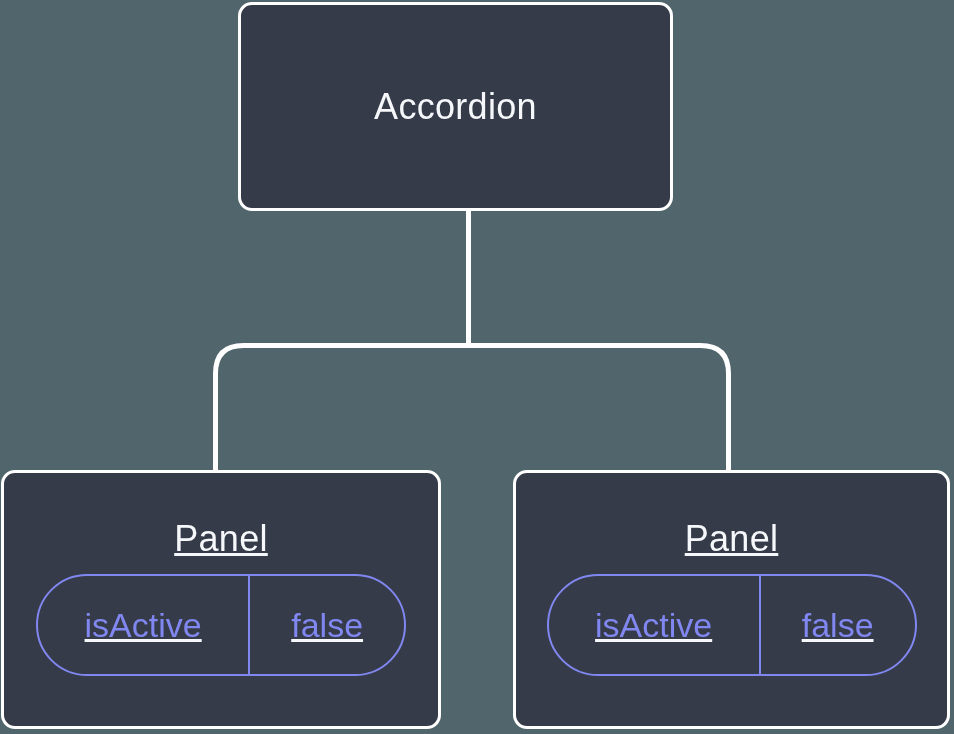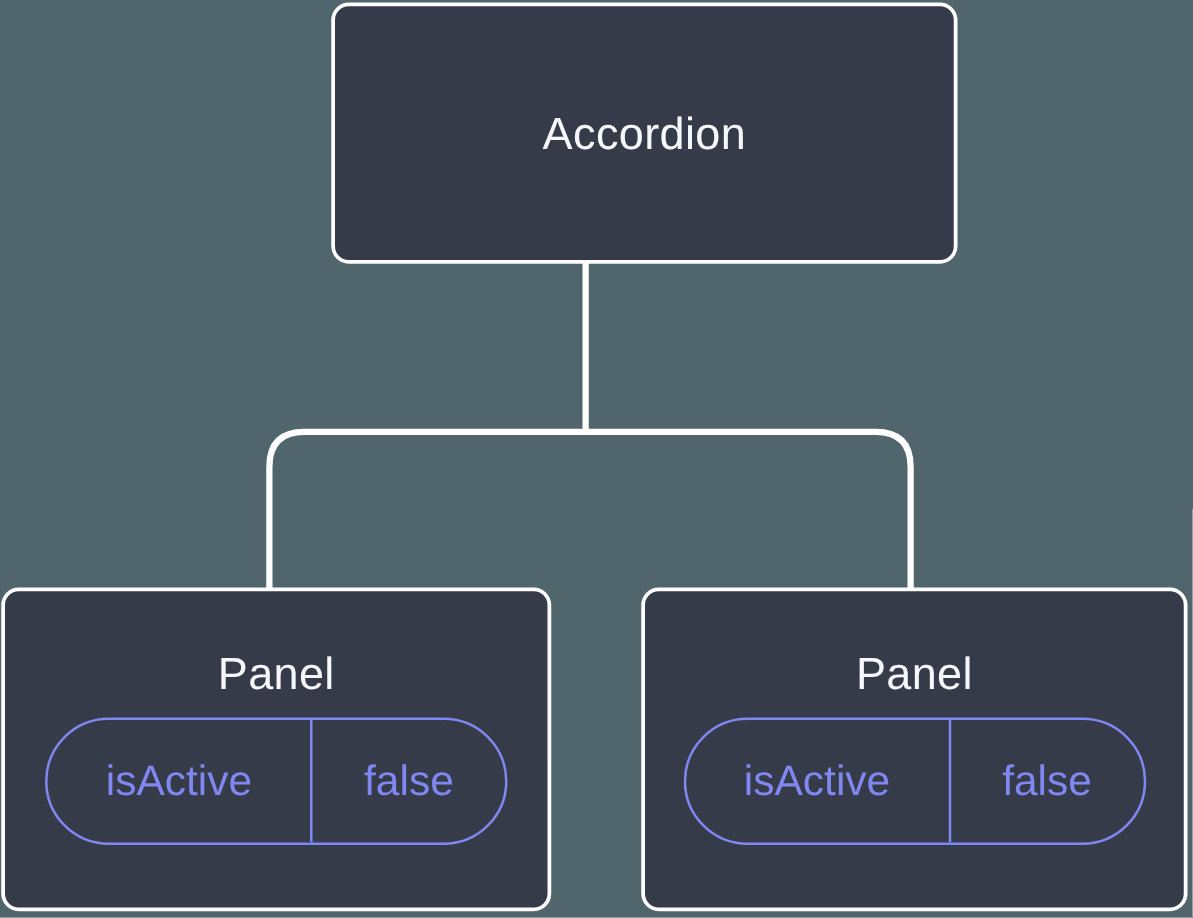--- a/index.html
+++ b/index.html
@@ -21,30 +21,30 @@
   .connectors{position:absolute;left:0;top:0;width:954px;height:734px;display:block;}
   .node{
     position:absolute;
     background:var(--node-bg);
     border:3.5px solid var(--node-border);
     border-radius:14px;
     box-sizing:border-box;
     color:var(--text);
   }
   .node-root{
-    left:265px;top:2px;width:501px;height:209px;
+    left:238px;top:2px;width:435px;height:209px;
     display:flex;align-items:center;justify-content:center;
   }
   .node-title{
     font-size:36px;
     font-weight:500;
     letter-spacing:0.3px;
   }
   .panel{
-    display:flex;flex-direction:column;align-items:center;
+    display:flex;flex-direction:column;align-items:center;text-decoration:underline;
   }
   .panel-left{left:1px;top:470px;width:440px;height:259px;}
   .panel-right{left:513px;top:470px;width:437px;height:259px;}
   .panel .node-title{margin-top:44px;line-height:44px;}
   .state-pill{
     margin-top:13px;
     display:flex;
     width:370px;height:102px;
     border:2px solid var(--accent);
     border-radius:60px;

